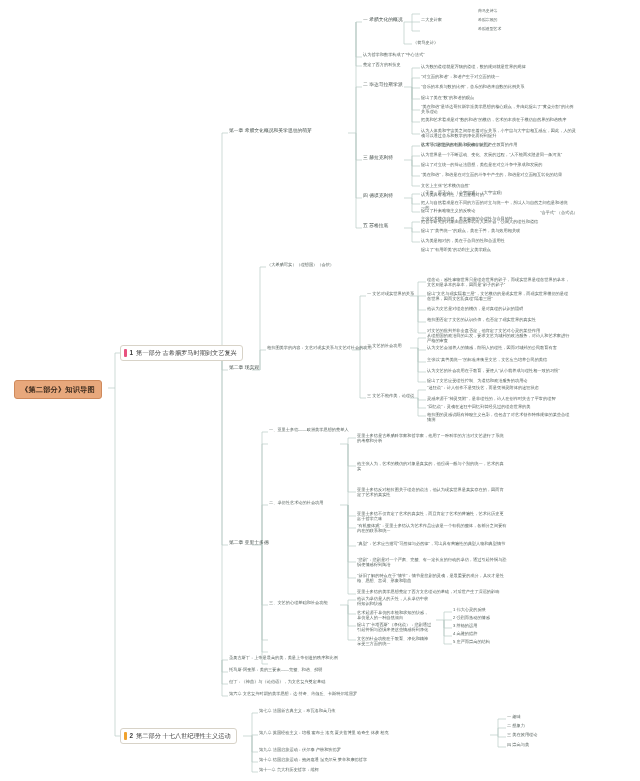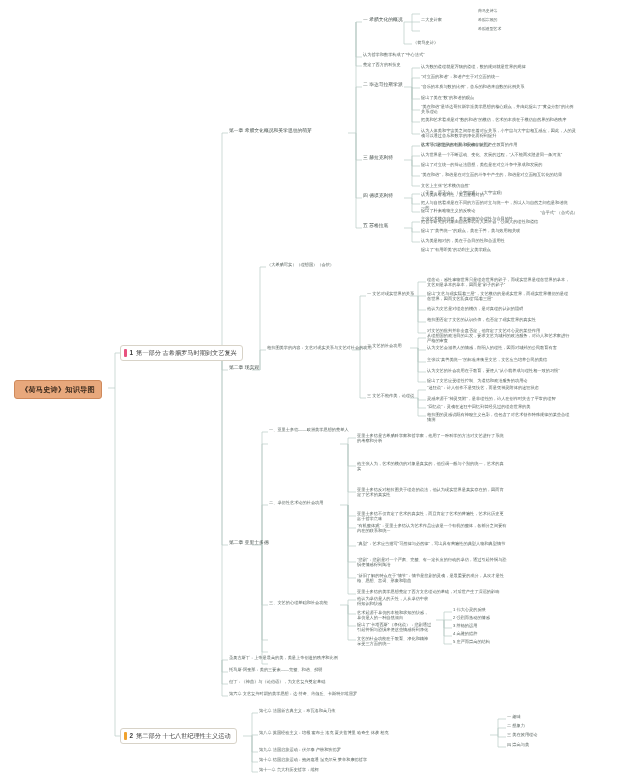--- a/index.html
+++ b/index.html
@@ -164,21 +164,21 @@
       <path d="M252 736 L252 762 L258 762"></path>
       <path d="M252 736 L252 772 L258 772"></path>
       <path d="M490 735 L498 735"></path>
       <path d="M498 735 L498 719 L506 719"></path>
       <path d="M498 735 L498 728 L506 728"></path>
       <path d="M498 735 L498 737 L506 737"></path>
       <path d="M498 735 L498 747 L506 747"></path>
     </g>
   </svg>
 
-  <div class="node root" style="left:14px;top:380px;">《荷马史诗》知识导图</div>
+  <div class="node root" style="left:14px;top:380px;">《第二部分》知识导图</div>
 
   <div class="node lvl1" style="left:120px;top:345px;">
     <span class="bar" style="background:#e8527f;"></span>
     <span class="num">1</span>
     <span>第一部分 古希腊罗马时期到文艺复兴</span>
   </div>
 
   <div class="node lvl1" style="left:120px;top:728px;">
     <span class="bar" style="background:#f0a22e;"></span>
     <span class="num">2</span>

